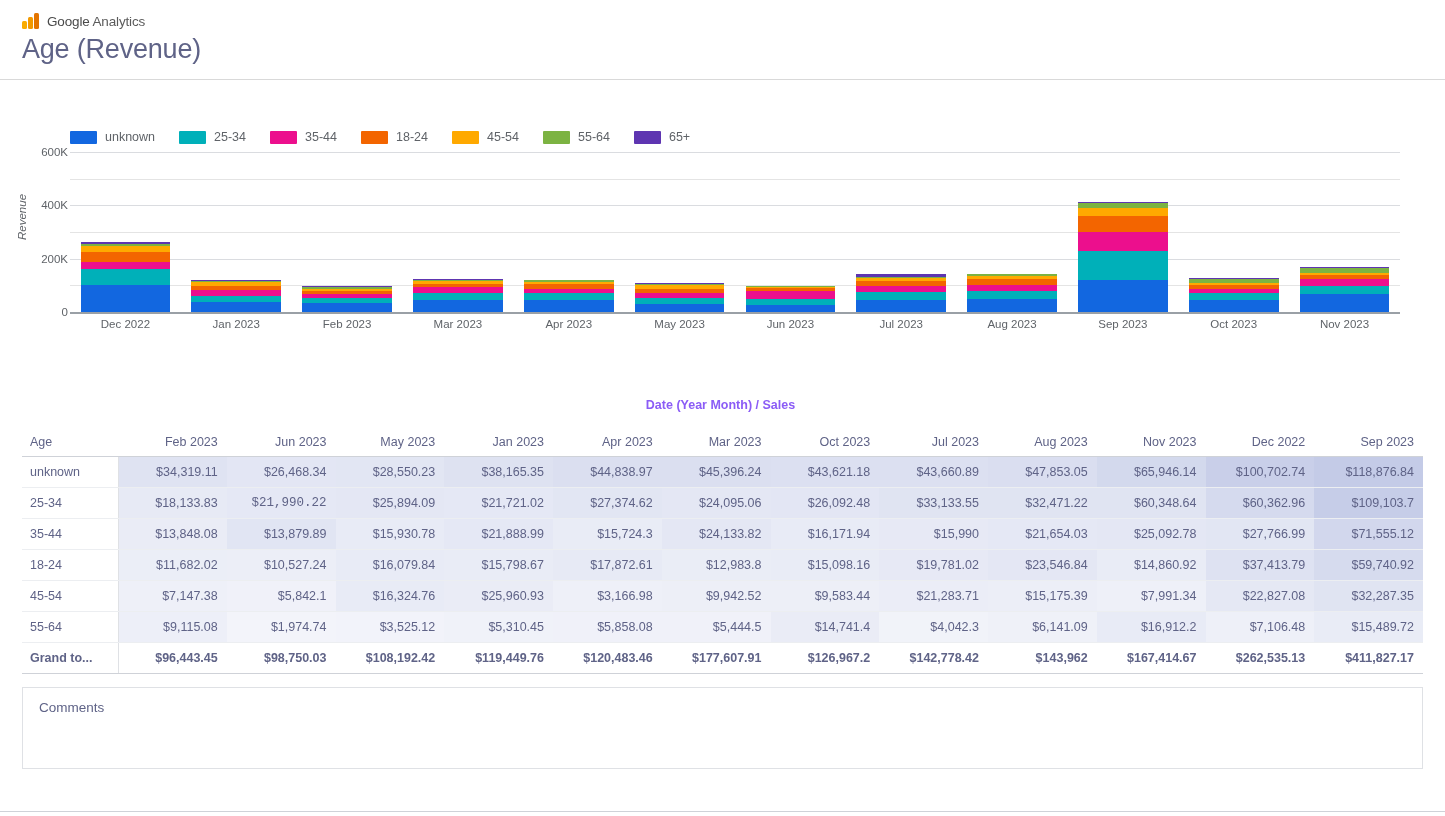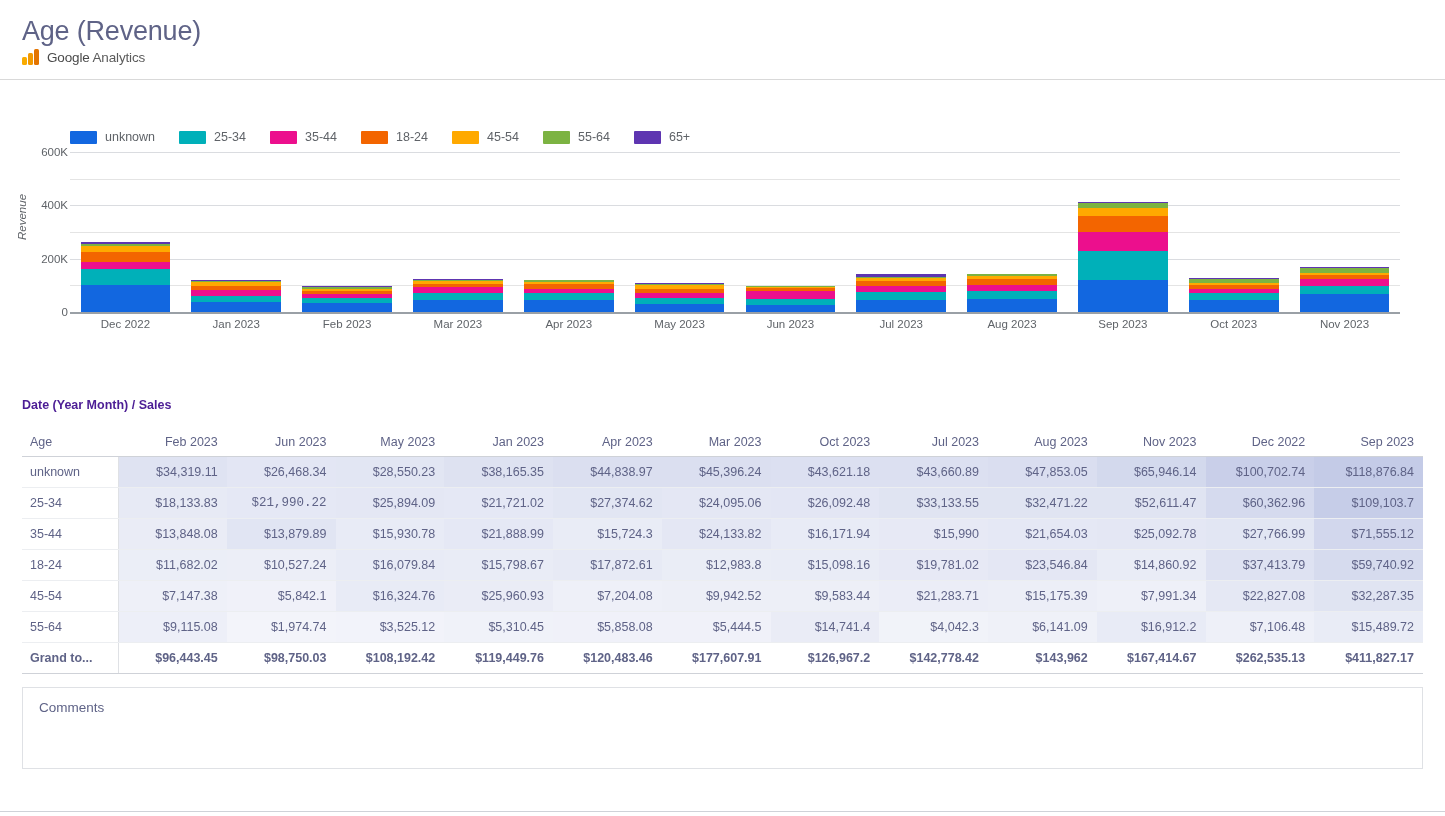--- a/index.html
+++ b/index.html
@@ -183,24 +183,24 @@
   }
 
   
   #table-section {
     position: absolute;
     left: 22px;
     top: 398px;
     width: 1401px;
   }
   #table-corner-label {
-    text-align: left;
+    text-align: center;
     font-size: 12.5px;
     font-weight: bold;
-    color: #4c1d95;
+    color: #8b5cf6;
     padding-right: 4px;
     height: 18px;
     line-height: 14px;
   }
   table#pivot {
     border-collapse: collapse;
     width: 100%;
     table-layout: fixed;
     margin-top: 10px;
   }
@@ -267,29 +267,29 @@
     bottom: 4px;
     width: 1445px;
     height: 1px;
     background: #cfd2d8;
   }
 </style>
 </head>
 <body>
 
 <div id="header">
-  <div id="page-title">Age (Revenue)</div>
   <div id="brand-row">
     <span id="ga-logo">
       <i class="b1"></i>
         <i class="b2"></i>
         <i class="b3"></i>
     </span>
     <span id="brand-text"><span class="g">Google</span> <span>Analytics</span></span>
   </div>
+  <div id="page-title">Age (Revenue)</div>
 </div>
 
 <div id="chart-section">
 
   <div id="legend">
       <div class="legend-item">
         <span class="legend-swatch" style="background: rgb(18, 103, 224);"></span>
         <span class="legend-label">unknown</span>
       </div>
       <div class="legend-item">
@@ -526,21 +526,21 @@
           <td class="rowhead">25-34</td>
           <td style="background: rgba(103, 121, 193, 0.157);">$18,133.83</td>
           <td style="background: rgba(103, 121, 193, 0.17); font-family: Liberation Mono, monospace;">$21,990.22</td>
           <td style="background: rgba(103, 121, 193, 0.18);">$25,894.09</td>
           <td style="background: rgba(103, 121, 193, 0.17);">$21,721.02</td>
           <td style="background: rgba(103, 121, 193, 0.19);">$27,374.62</td>
           <td style="background: rgba(103, 121, 193, 0.176);">$24,095.06</td>
           <td style="background: rgba(103, 121, 193, 0.184);">$26,092.48</td>
           <td style="background: rgba(103, 121, 193, 0.204);">$33,133.55</td>
           <td style="background: rgba(103, 121, 193, 0.204);">$32,471.22</td>
-          <td style="background: rgba(103, 121, 193, 0.204);">$52,611.47</td>
+          <td style="background: rgba(103, 121, 193, 0.204);">$60,348.64</td>
           <td style="background: rgba(103, 121, 193, 0.275);">$60,362.96</td>
           <td style="background: rgba(103, 121, 193, 0.373);">$109,103.7</td>
         </tr>
         <tr>
           <td class="rowhead">35-44</td>
           <td style="background: rgba(103, 121, 193, 0.14);">$13,848.08</td>
           <td style="background: rgba(103, 121, 193, 0.196);">$13,879.89</td>
           <td style="background: rgba(103, 121, 193, 0.15);">$15,930.78</td>
           <td style="background: rgba(103, 121, 193, 0.17);">$21,888.99</td>
           <td style="background: rgba(103, 121, 193, 0.145);">$15,724.3</td>
@@ -566,21 +566,21 @@
           <td style="background: rgba(103, 121, 193, 0.145);">$14,860.92</td>
           <td style="background: rgba(103, 121, 193, 0.216);">$37,413.79</td>
           <td style="background: rgba(103, 121, 193, 0.27);">$59,740.92</td>
         </tr>
         <tr>
           <td class="rowhead">45-54</td>
           <td style="background: rgba(103, 121, 193, 0.11);">$7,147.38</td>
           <td style="background: rgba(103, 121, 193, 0.1);">$5,842.1</td>
           <td style="background: rgba(103, 121, 193, 0.15);">$16,324.76</td>
           <td style="background: rgba(103, 121, 193, 0.14);">$25,960.93</td>
-          <td style="background: rgba(103, 121, 193, 0.11);">$7,204.08</td>
+          <td style="background: rgba(103, 121, 193, 0.11);">$3,166.98</td>
           <td style="background: rgba(103, 121, 193, 0.12);">$9,942.52</td>
           <td style="background: rgba(103, 121, 193, 0.12);">$9,583.44</td>
           <td style="background: rgba(103, 121, 193, 0.133);">$21,283.71</td>
           <td style="background: rgba(103, 121, 193, 0.125);">$15,175.39</td>
           <td style="background: rgba(103, 121, 193, 0.114);">$7,991.34</td>
           <td style="background: rgba(103, 121, 193, 0.173);">$22,827.08</td>
           <td style="background: rgba(103, 121, 193, 0.204);">$32,287.35</td>
         </tr>
         <tr>
           <td class="rowhead">55-64</td>

